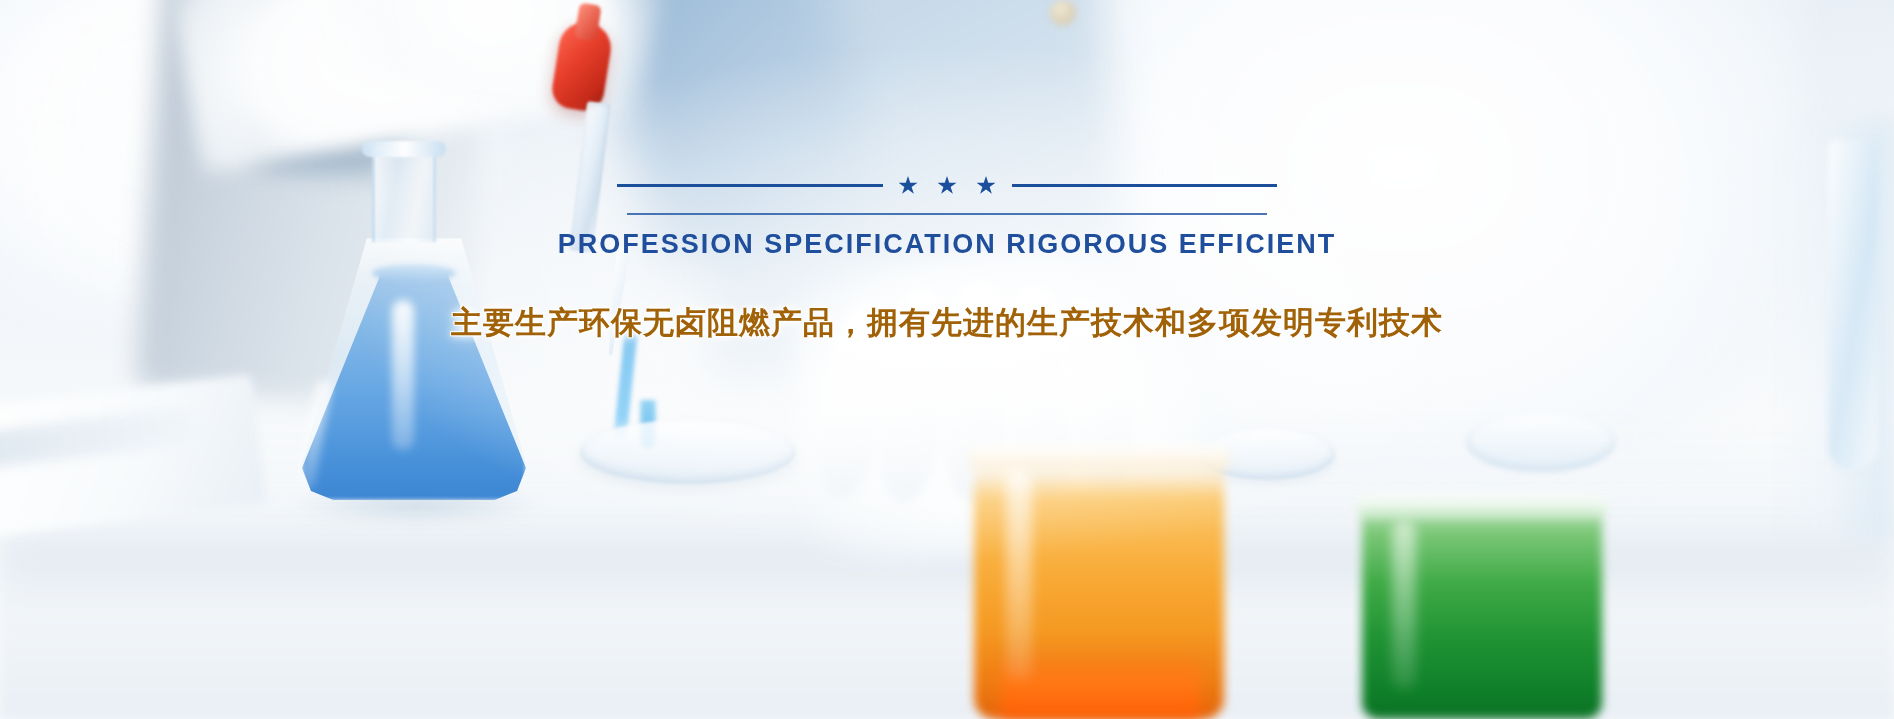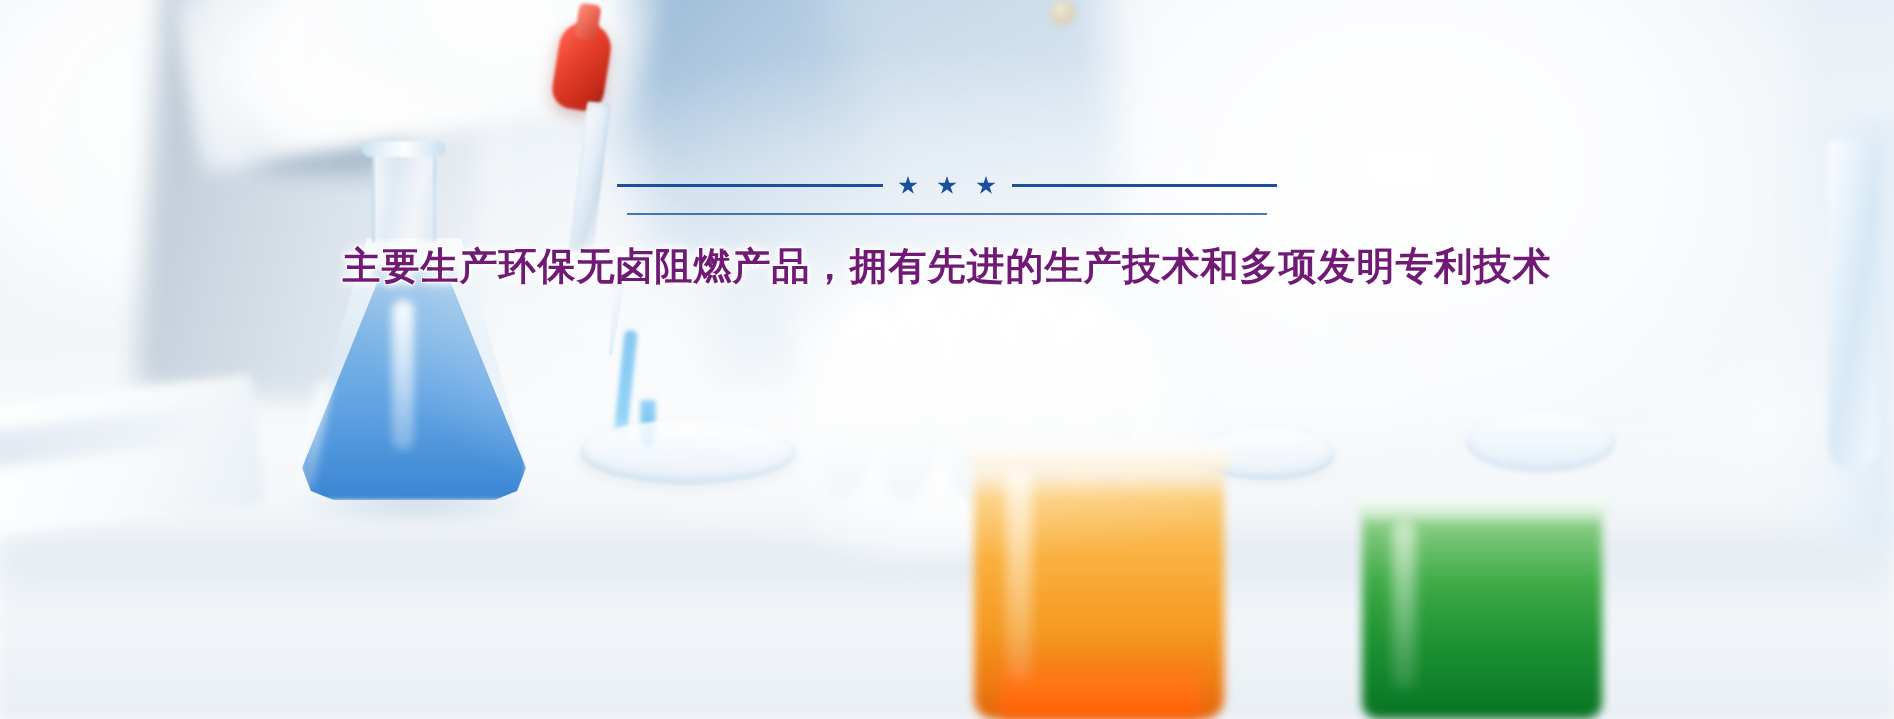--- a/index.html
+++ b/index.html
@@ -312,23 +312,23 @@
     margin-top:14px;
     color:#1f4e9c;
     font-size:27px;
     font-weight:bold;
     letter-spacing:2.0px;
     white-space:nowrap;
     font-family:"Liberation Sans","DejaVu Sans",sans-serif;
   }
 
   .sub-cn{
-    margin-top:26px;
-    color:#701a75;
-    font-size:38px;
+    margin-top:42px;
+    color:#a16207;
+    font-size:31px;
     font-weight:bold;
     letter-spacing:1px;
     white-space:nowrap;
     font-family:"DejaVu Sans","Liberation Sans",sans-serif;
     text-shadow:
       0 0 6px #ffffff, 0 0 10px #ffffff, 0 0 16px rgba(255,255,255,.95),
       1px 1px 0 rgba(255,255,255,.9), -1px -1px 0 rgba(255,255,255,.9),
       1px -1px 0 rgba(255,255,255,.9), -1px 1px 0 rgba(255,255,255,.9);
   }
 </style>
@@ -404,17 +404,18 @@
         <span class="star"></span>
         <span class="star"></span>
         <span class="star"></span>
       </span>
       <span class="star-rule right"></span>
     </div>
 
 
     <div class="thin-rule"></div>
 
+    <div class="sub-en">PROFESSION SPECIFICATION RIGOROUS EFFICIENT</div>
 
     <div class="sub-cn">主要生产环保无卤阻燃产品，拥有先进的生产技术和多项发明专利技术</div>
 
   </div>
 </div>
 
 </body></html>

